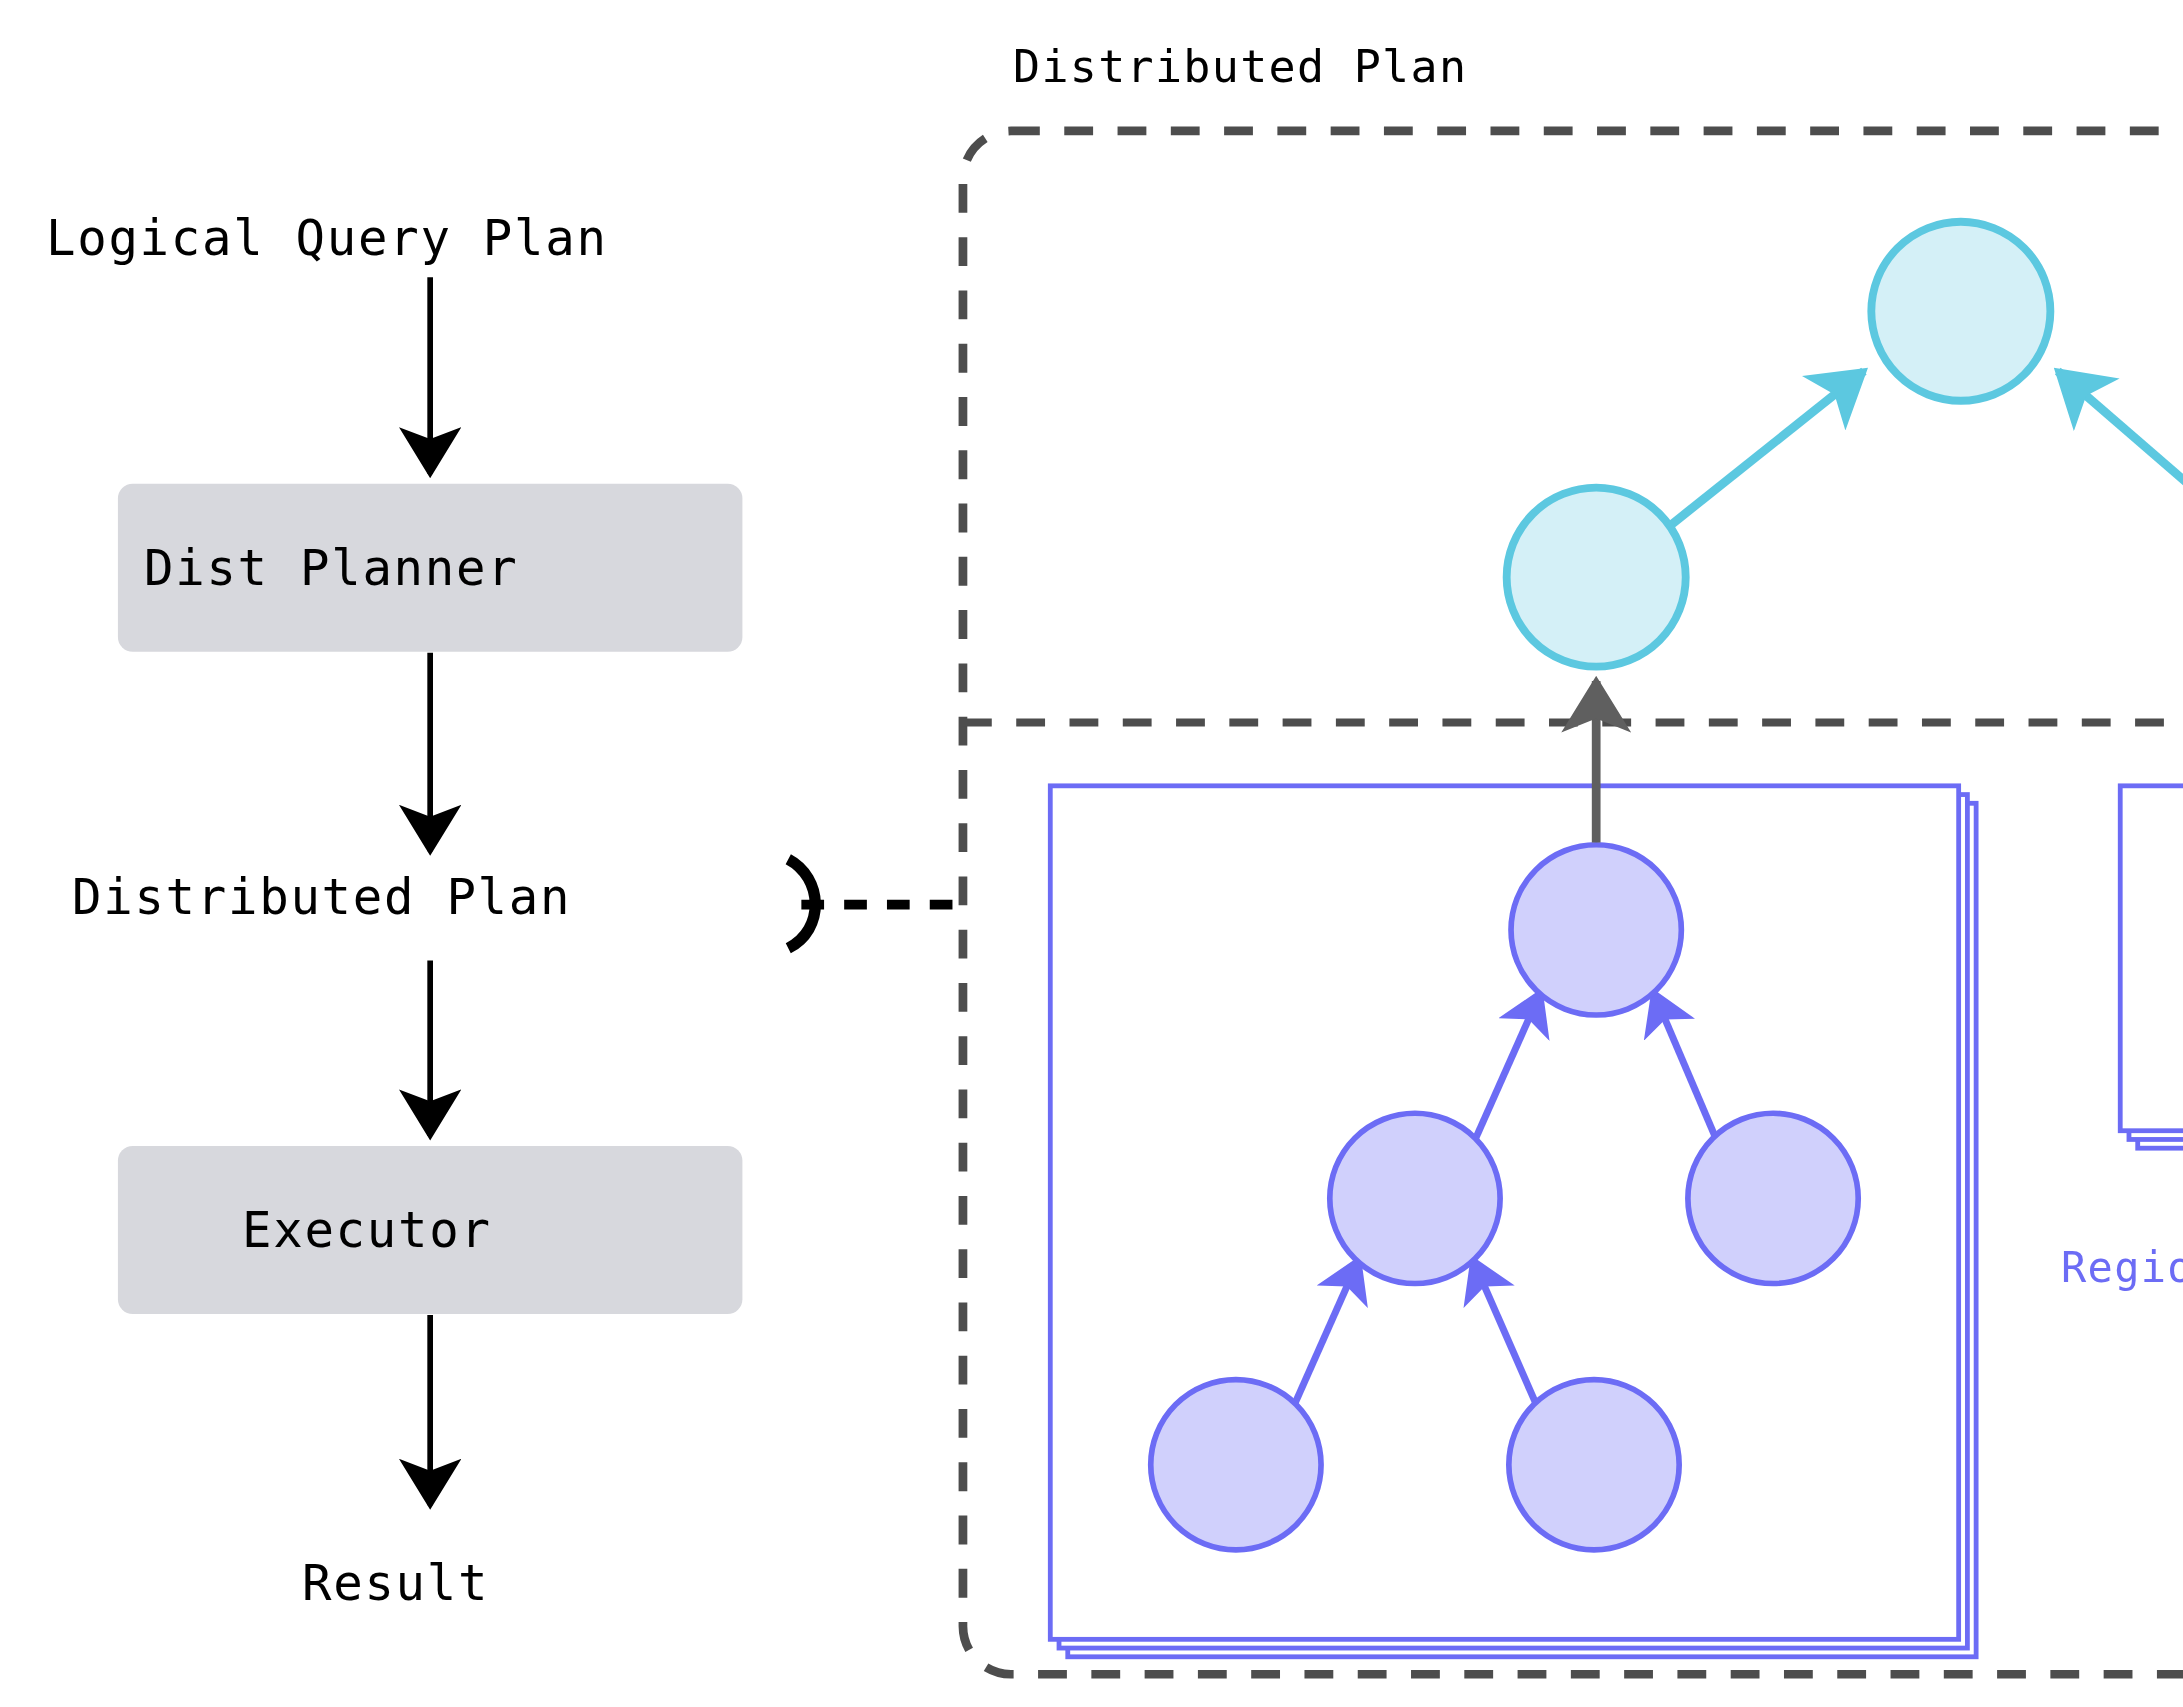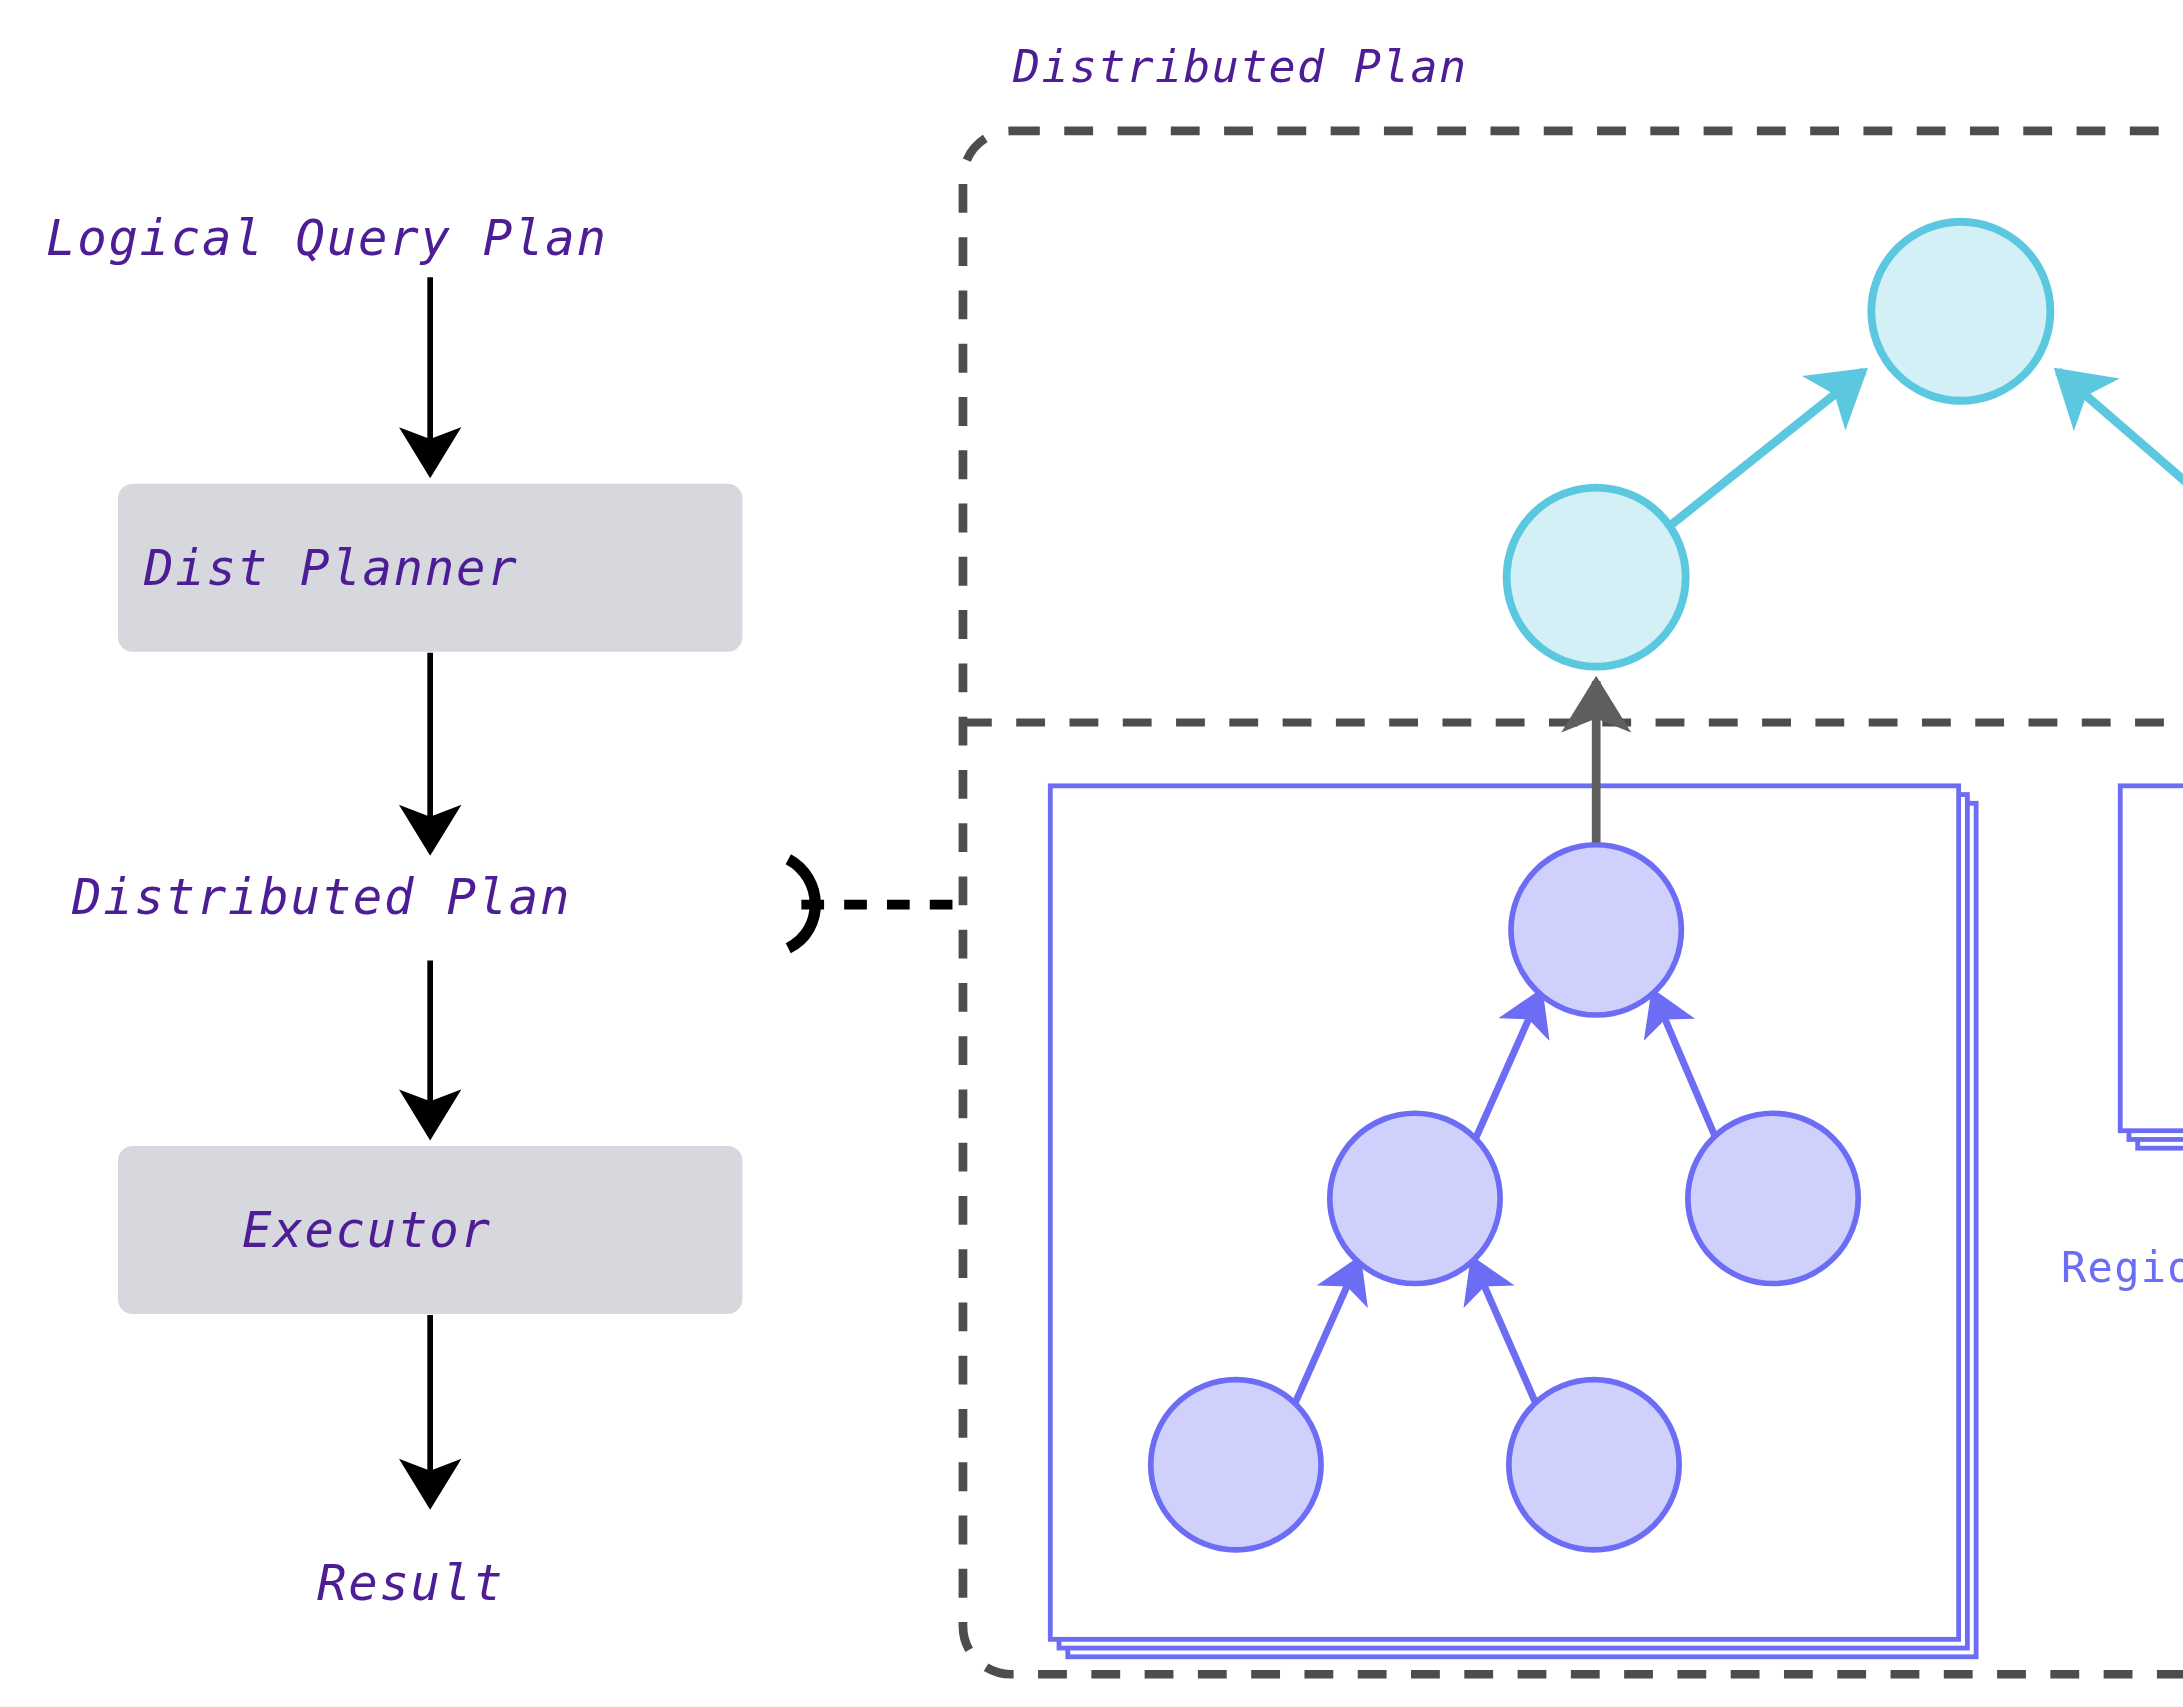--- a/index.html
+++ b/index.html
@@ -24,21 +24,21 @@
     width: 3188px;
     height: 1707px;
   }
   .lbl {
     position: absolute;
     font-family: "DejaVu Sans Mono", "Liberation Mono", monospace;
     white-space: pre;
     line-height: 1;
     color: #200a33;
   }
-  .lbl-dark   { color: #4c1d95; font-style: italic; }
+  .lbl-dark   { color: #000000; }
   .lbl-purple { color: #6c6cf5; }
 
   
   .t-big    { font-size: 49px; letter-spacing: 1.7px; }
   .t-box    { font-size: 49px; letter-spacing: 1.7px; }
   .t-title  { font-size: 45px; letter-spacing: 1.3px; }
   .t-region { font-size: 42px;  letter-spacing: 1.3px; }
 </style>
 </head>
 <body>
@@ -123,20 +123,20 @@
   </svg>
 
   <div class="lbl t-box lbl-dark" style="left:144px; top:544px;">Dist Planner</div>
 
   <div class="lbl t-big lbl-dark" style="left:46px; top:214px;">Logical Query Plan</div>
 
   <div class="lbl t-big lbl-dark" style="left:72px; top:873px;">Distributed Plan</div>
 
   <div class="lbl t-box lbl-dark" style="left:242px; top:1206px;">Executor</div>
 
-  <div class="lbl t-big lbl-dark" style="left:317px; top:1559px;">Result</div>
+  <div class="lbl t-big lbl-dark" style="left:302px; top:1559px;">Result</div>
 
   <div class="lbl t-title lbl-dark" style="left:1013px; top:44px;">Distributed Plan</div>
 
   <div class="lbl t-region lbl-purple" style="left:2061px; top:1247px;">Regions</div>
 
 </div>
 
 
 </body></html>

